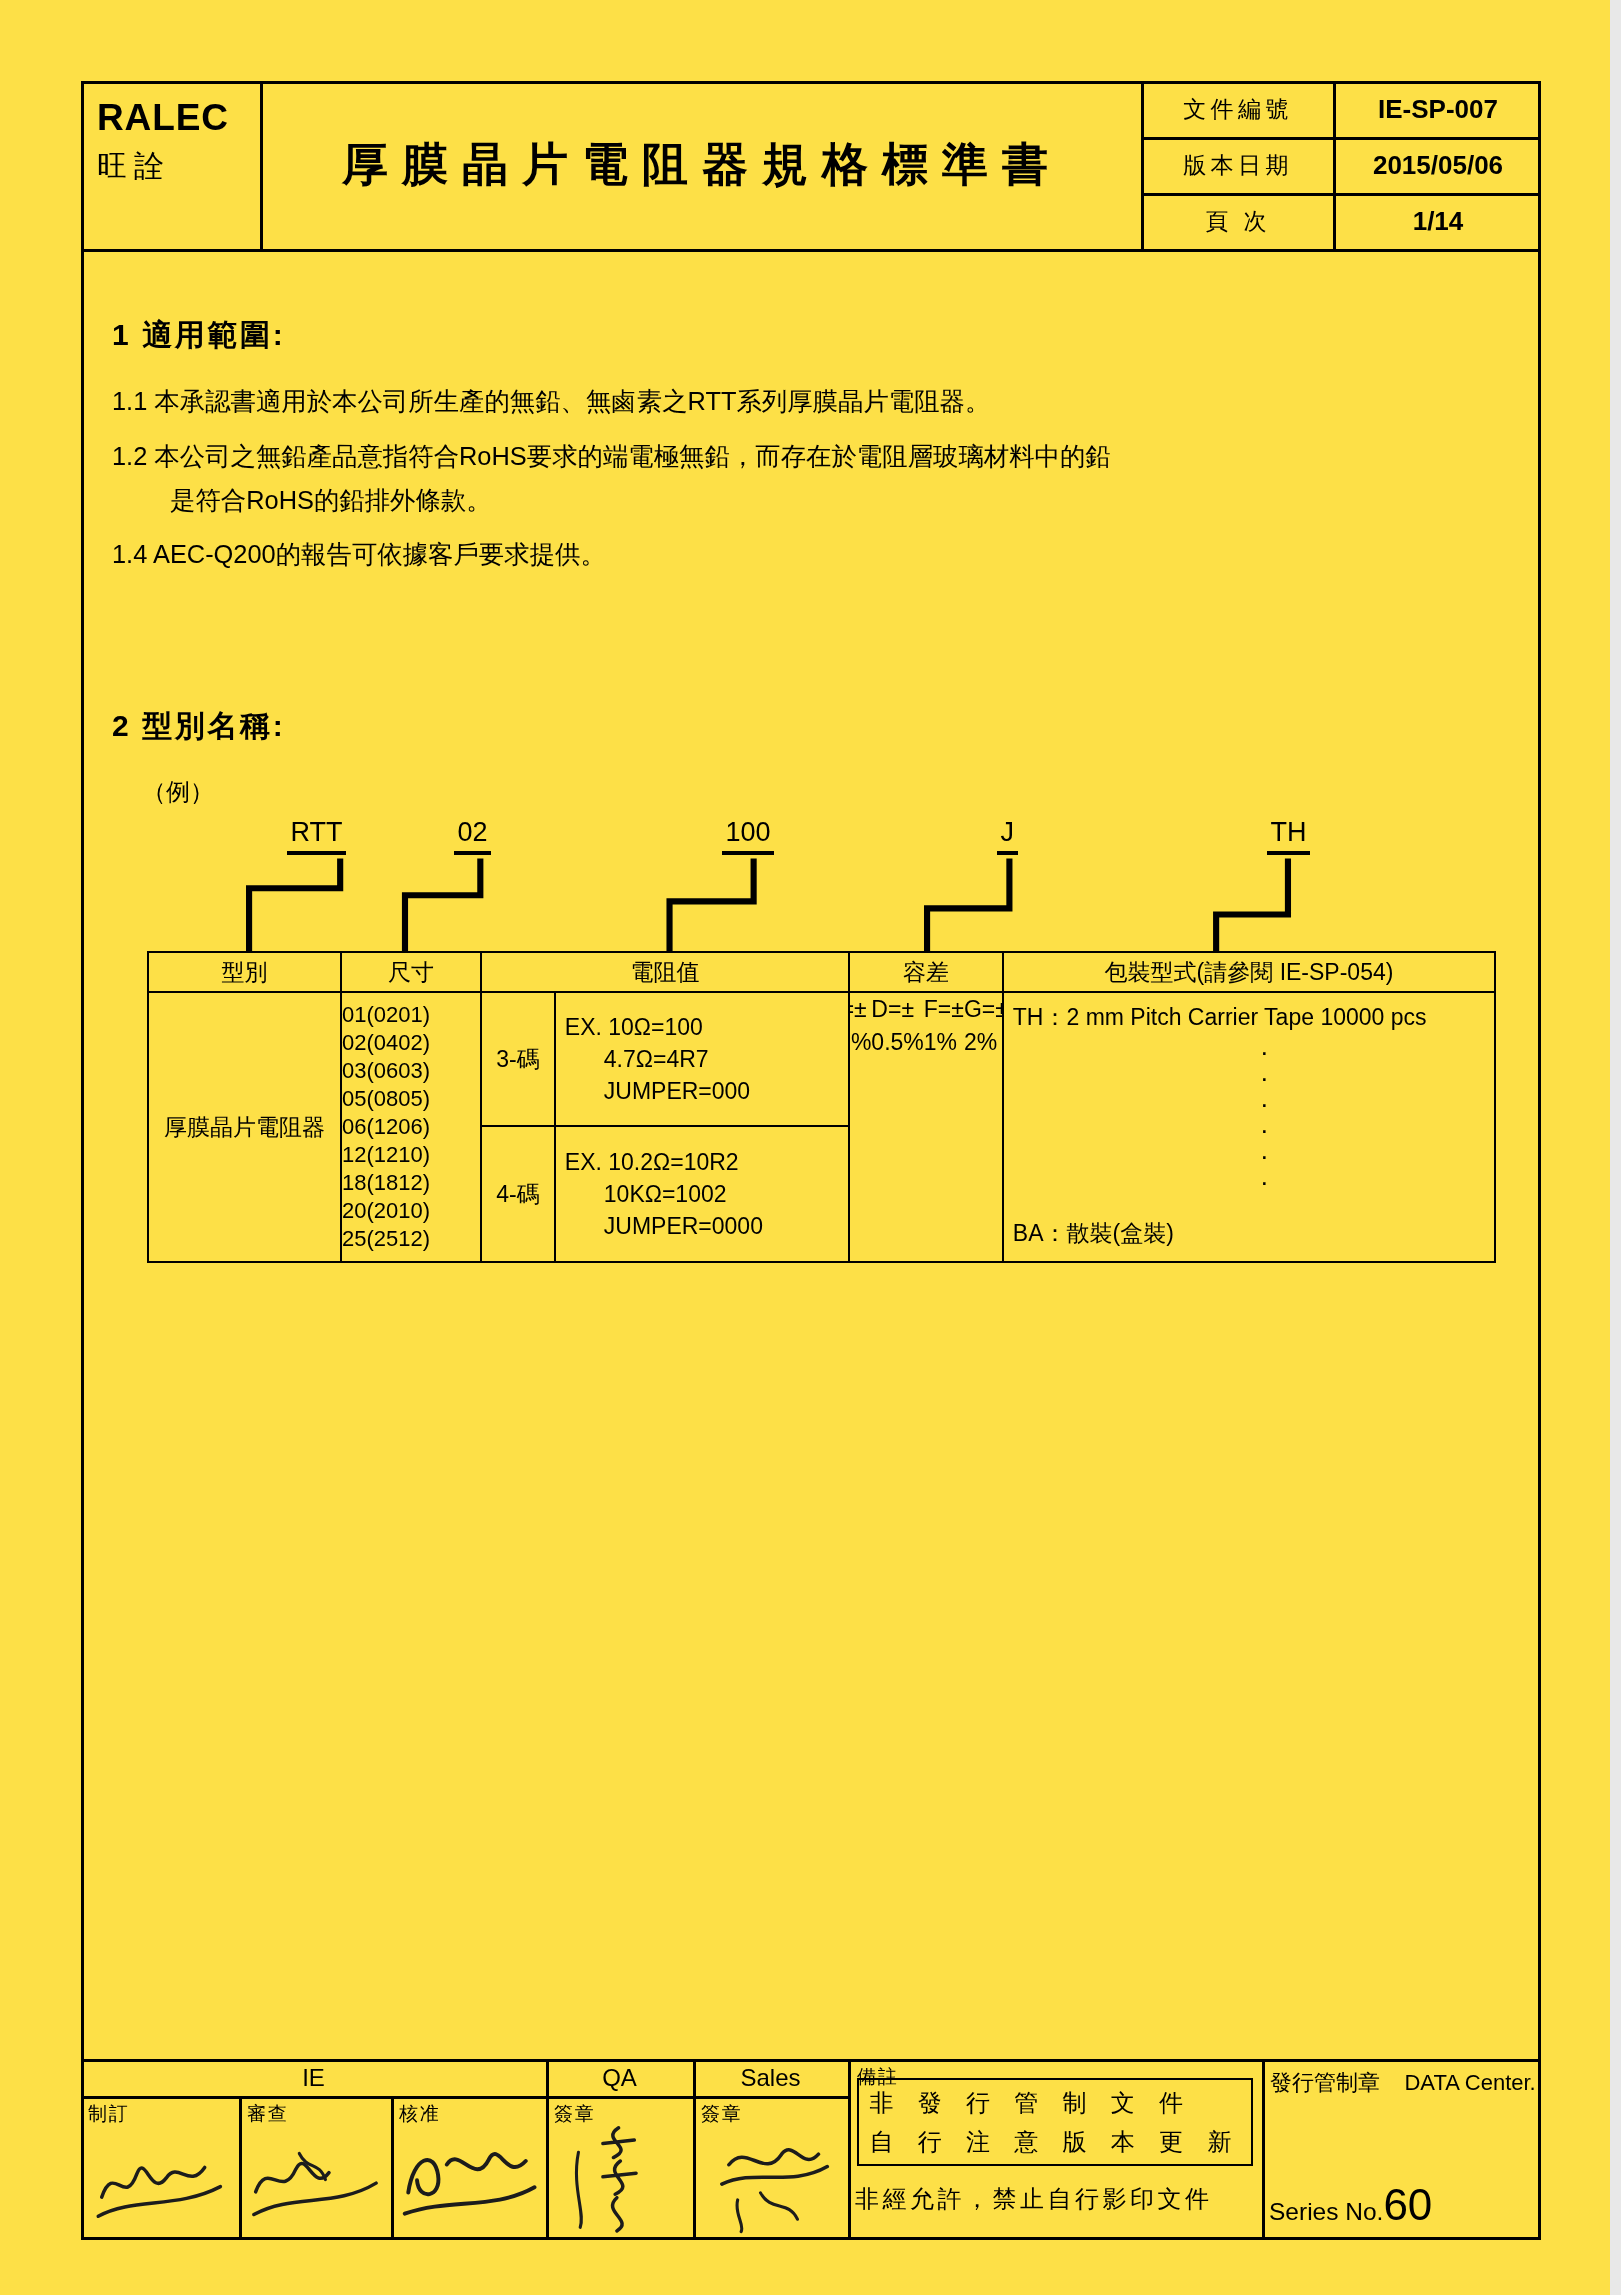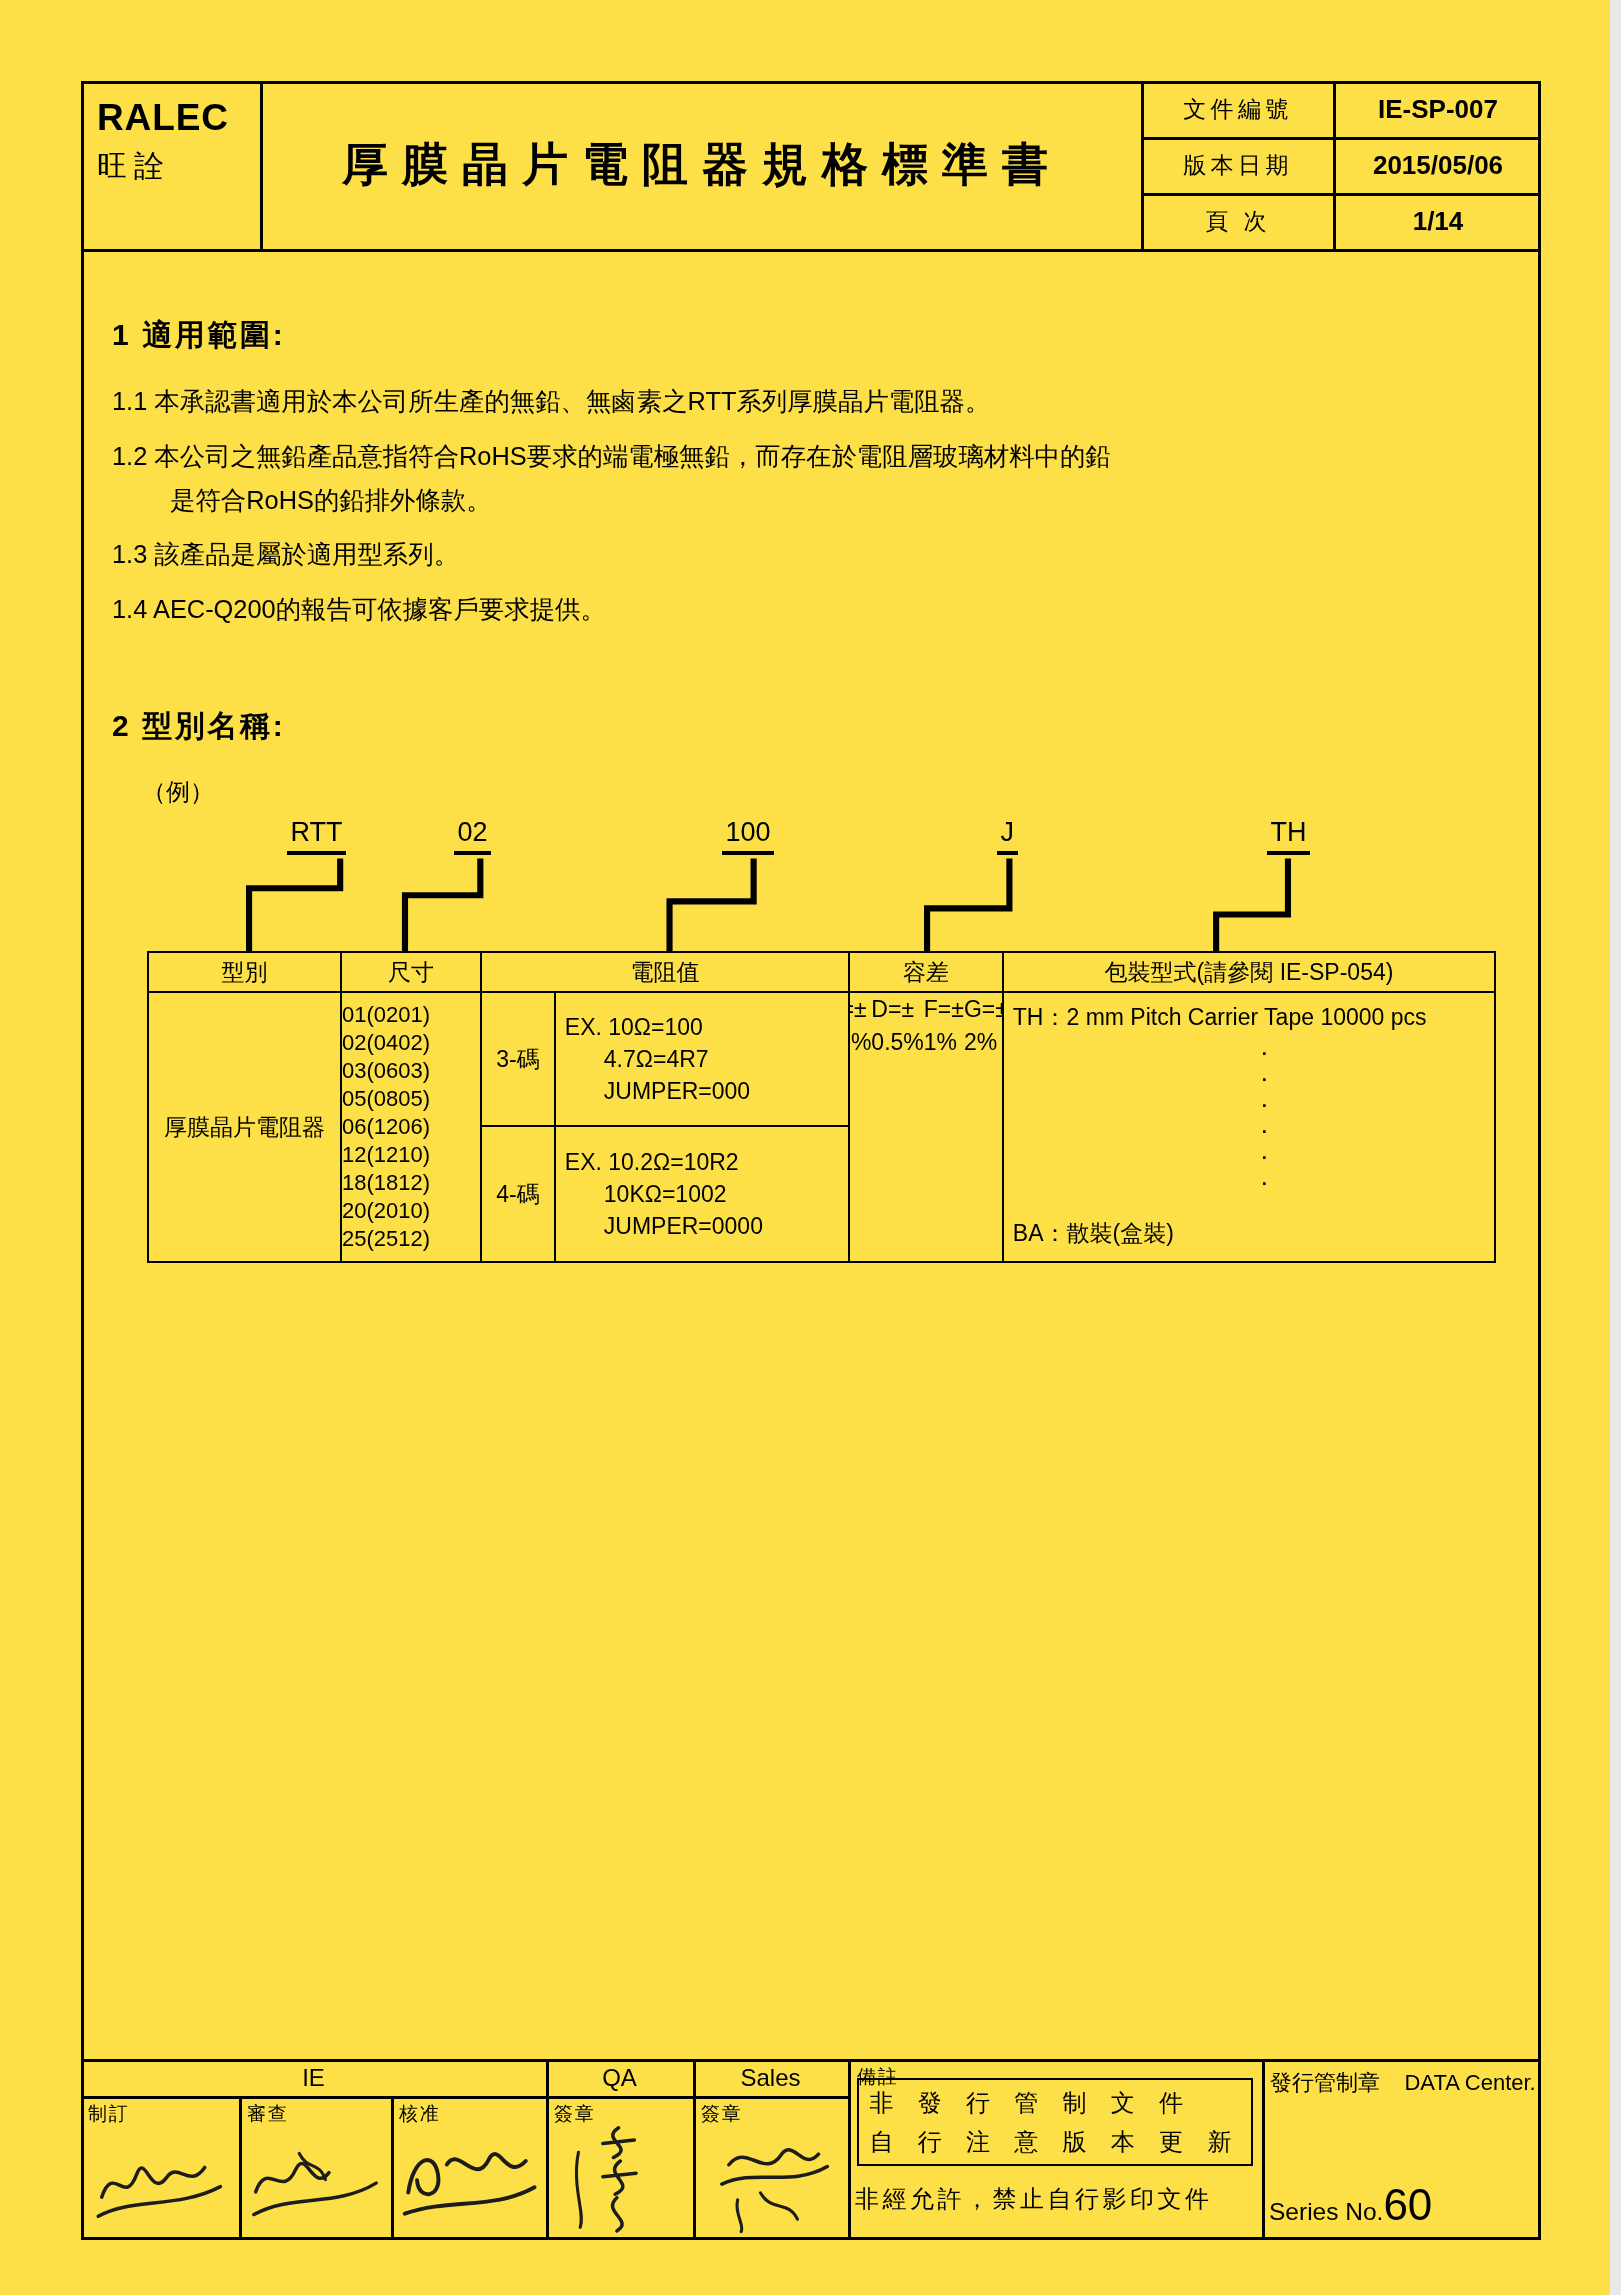--- a/index.html
+++ b/index.html
@@ -90,21 +90,20 @@
   <div class="abs center hdr-value" style="left:1336px;top:193px;width:204px;height:56px;">1/14</div>
 
   <div class="abs" style="left:112px;top:315px;width:1367px;">
     <div class="sec-head">
       <span>1</span>
       <span>適用範圍:</span>
     </div>
     <div class="sec-items">
       <div class="sec-item">1.1 本承認書適用於本公司所生產的無鉛、無鹵素之RTT系列厚膜晶片電阻器。</div>
       <div class="sec-item">1.2 本公司之無鉛產品意指符合RoHS要求的端電極無鉛，而存在於電阻層玻璃材料中的鉛是符合RoHS的鉛排外條款。</div>
-      <div class="sec-item">1.3 該產品是屬於適用型系列。</div>
       <div class="sec-item">1.4 AEC-Q200的報告可依據客戶要求提供。</div>
     </div>
   </div>
 
   <div class="abs sec-head" style="left:112px;top:706px;">
     <span>2</span>
     <span>型別名稱:</span>
   </div>
   <div class="abs example" style="left:142px;top:776px;">（例）</div>
 

